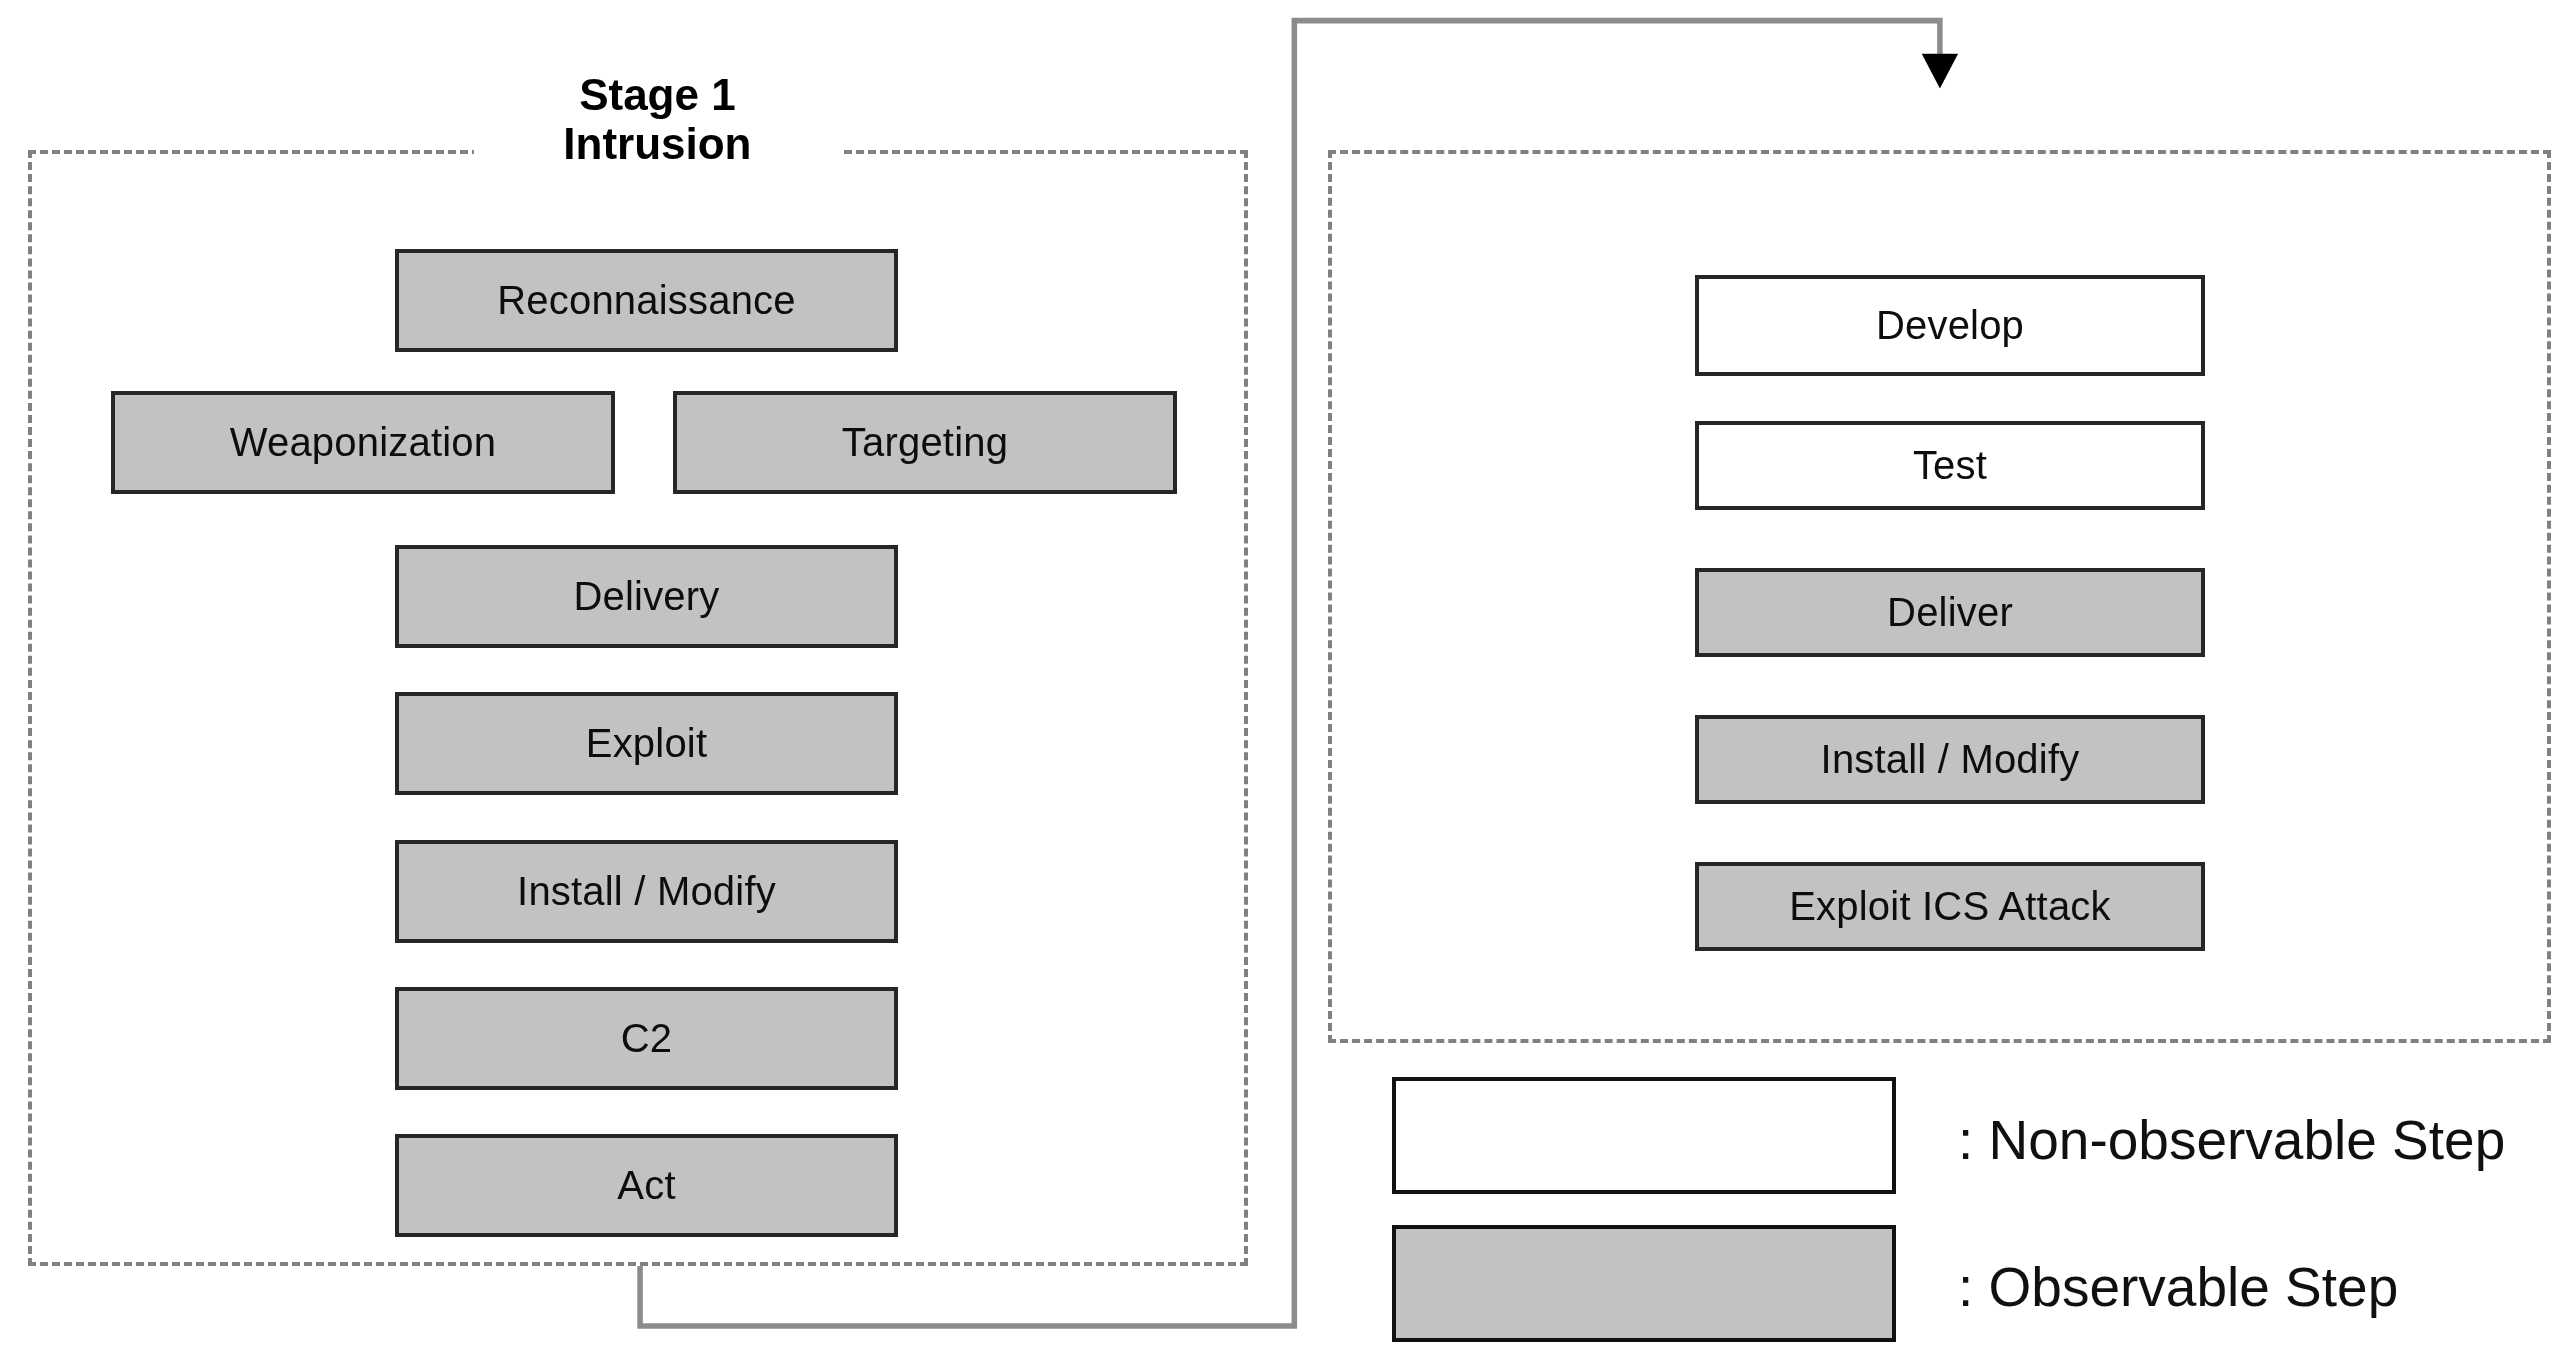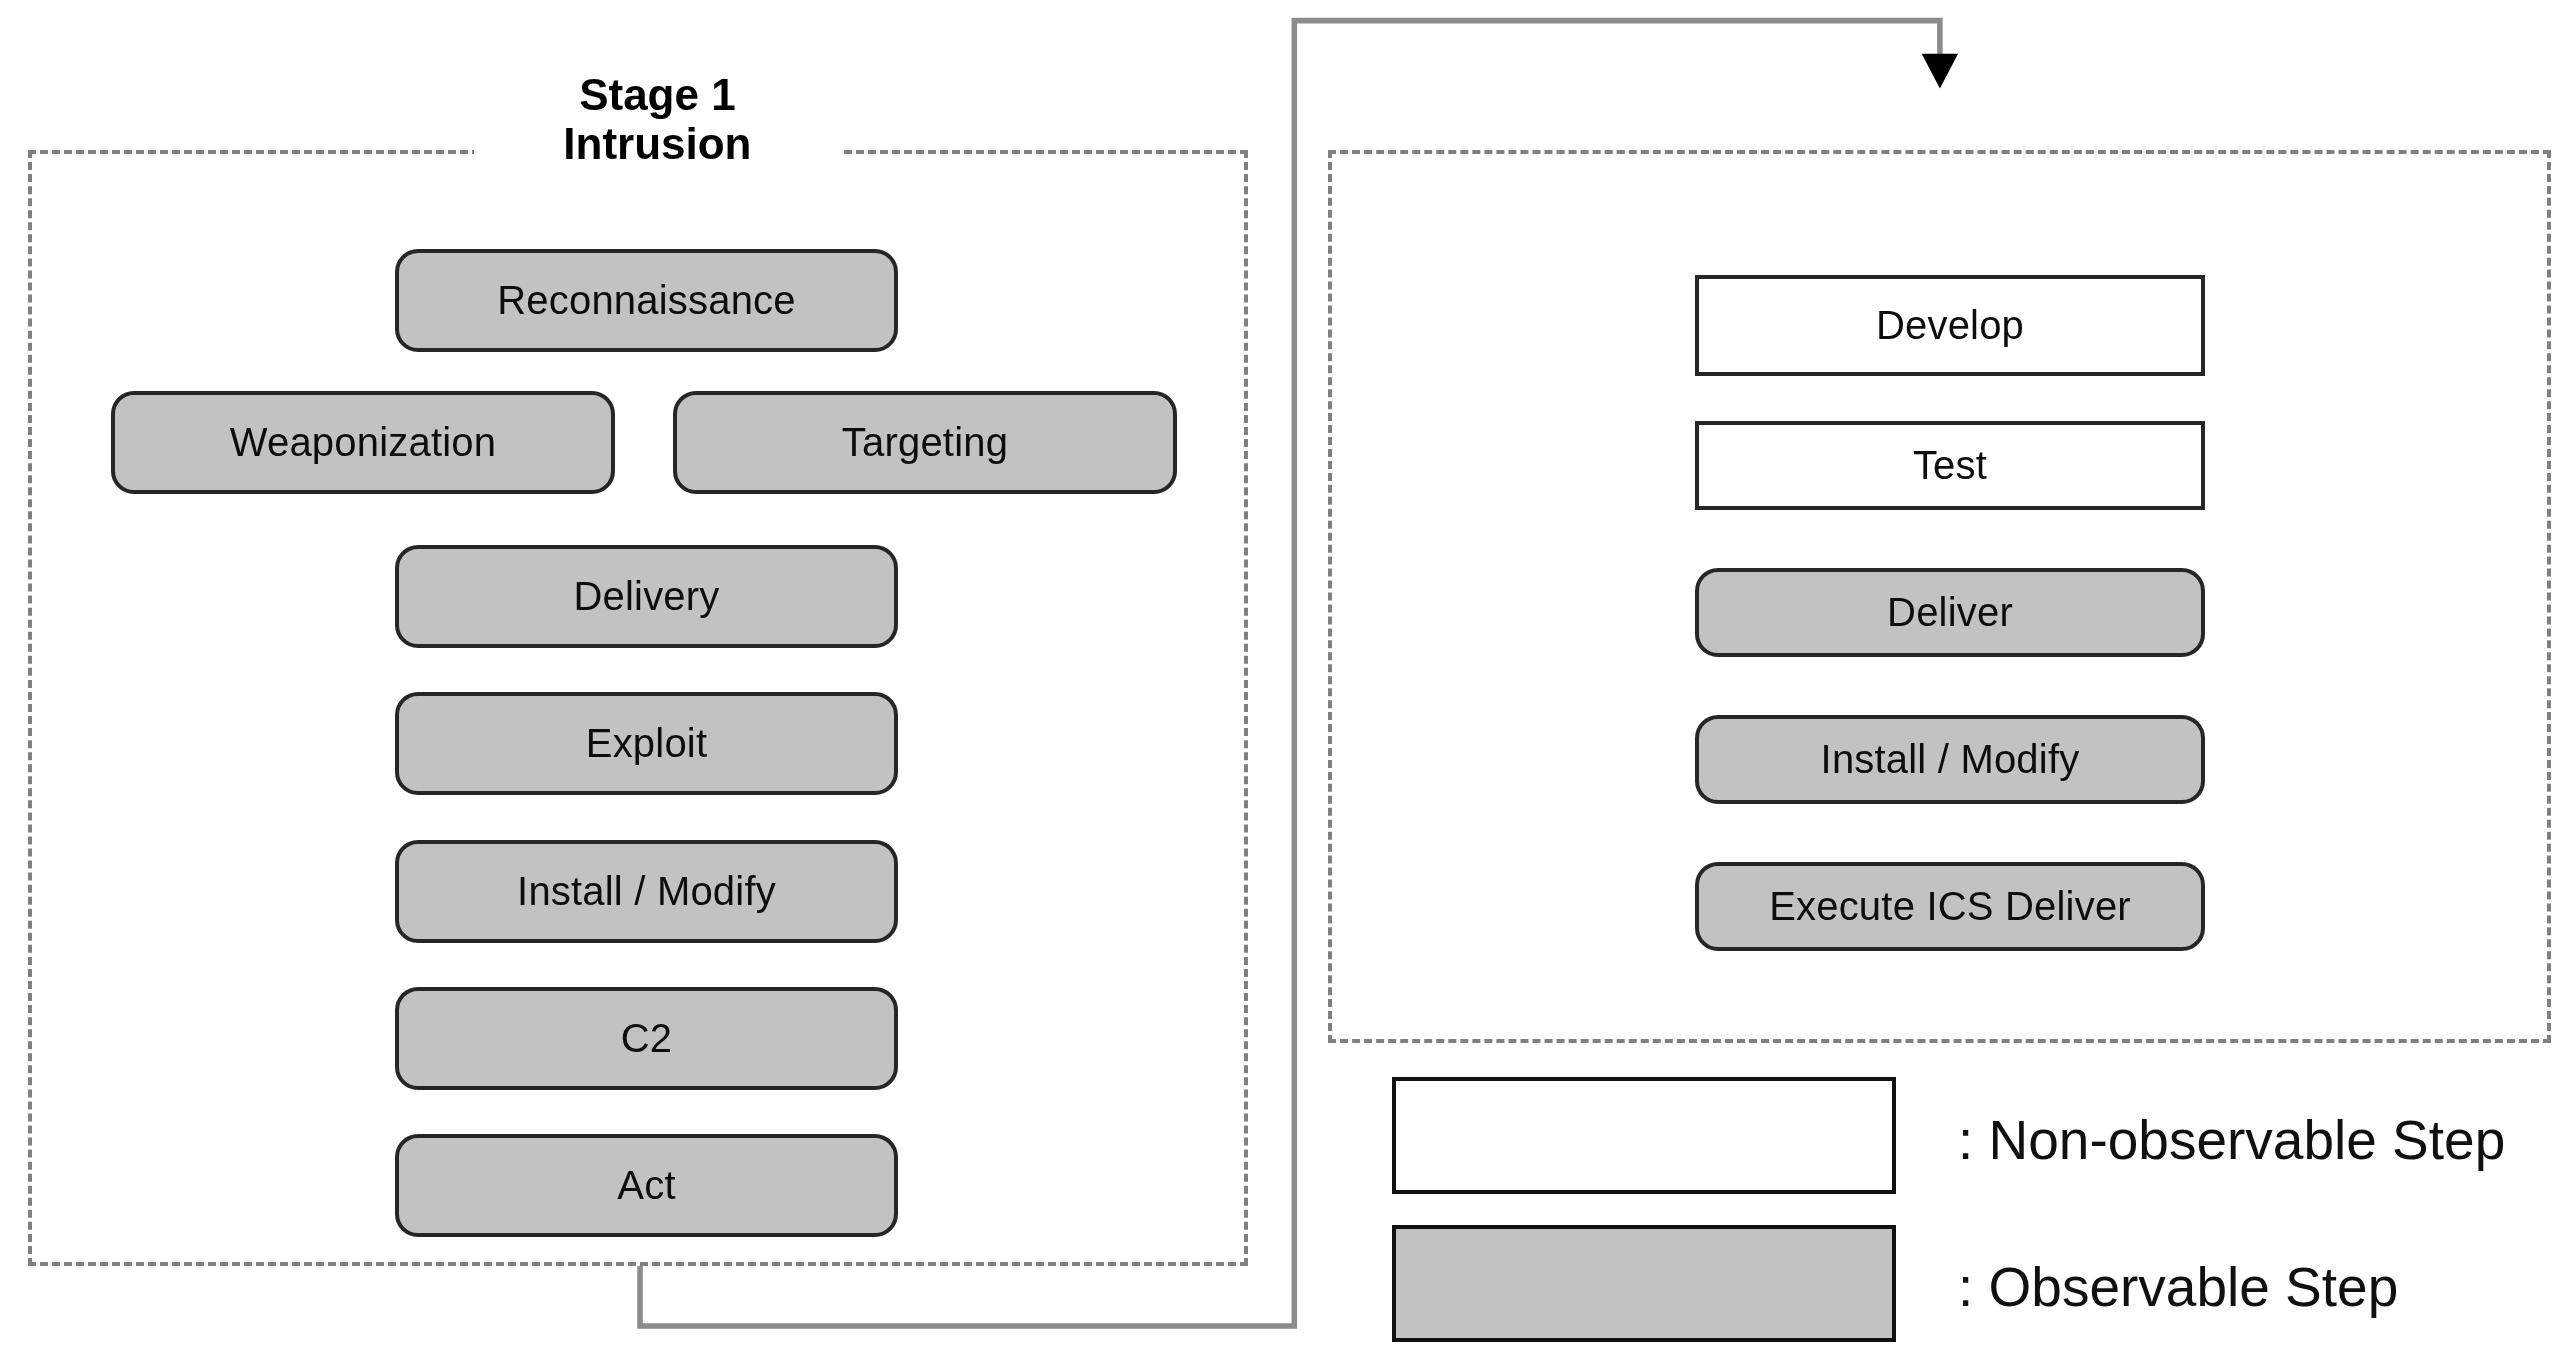--- a/index.html
+++ b/index.html
@@ -47,21 +47,21 @@
     box-sizing: border-box;
     border: 4px solid #262626;
     display: flex;
     align-items: center;
     justify-content: center;
     font-size: 40px;
     color: #0d0d0d;
     letter-spacing: 0.2px;
     white-space: nowrap;
   }
-  .step.observable      { background: #c2c2c2; border-radius: 23px; }
+  .step.observable      { background: #c2c2c2; }
   .step.non-observable  { background: #ffffff; }
 
   
   #connector { position: absolute; left: 0; top: 0; width: 2576px; height: 1349px; pointer-events: none; }
 
   
   .legend-swatch {
     position: absolute;
     box-sizing: border-box;
     border: 4px solid #111111;
@@ -104,21 +104,21 @@
 
 
   <div class="step non-observable" style="left:1695px; top:275px;  width:510px; height:101px;">Develop</div>
 
   <div class="step non-observable" style="left:1695px; top:421px;  width:510px; height:89px;">Test</div>
 
   <div class="step observable" style="left:1695px; top:568px;  width:510px; height:89px;">Deliver</div>
 
   <div class="step observable" style="left:1695px; top:715px;  width:510px; height:89px;">Install / Modify</div>
 
-  <div class="step observable" style="left:1695px; top:862px; width:510px; height:89px;">Execute ICS Deliver</div>
+  <div class="step observable" style="left:1695px; top:862px; width:510px; height:89px;">Exploit ICS Attack</div>
 
   <svg id="connector" viewBox="0 0 3260 1707" xmlns="http://www.w3.org/2000/svg">
 
     <polyline points="810,1602 810,1678 1638,1678 1638,26 2455,26 2455,88" fill="none" stroke="#8c8c8c" stroke-width="7"></polyline>
     <polygon points="2455,112 2432,68 2478,68" fill="#000000"></polygon>
   </svg>
 
   <div class="legend-swatch" style="left:1392px; top:1077px; width:504px; height:117px; background:#ffffff;"></div>
   <div class="legend-label" style="left:1958px; top:1113px;">: Non-observable Step</div>
 

